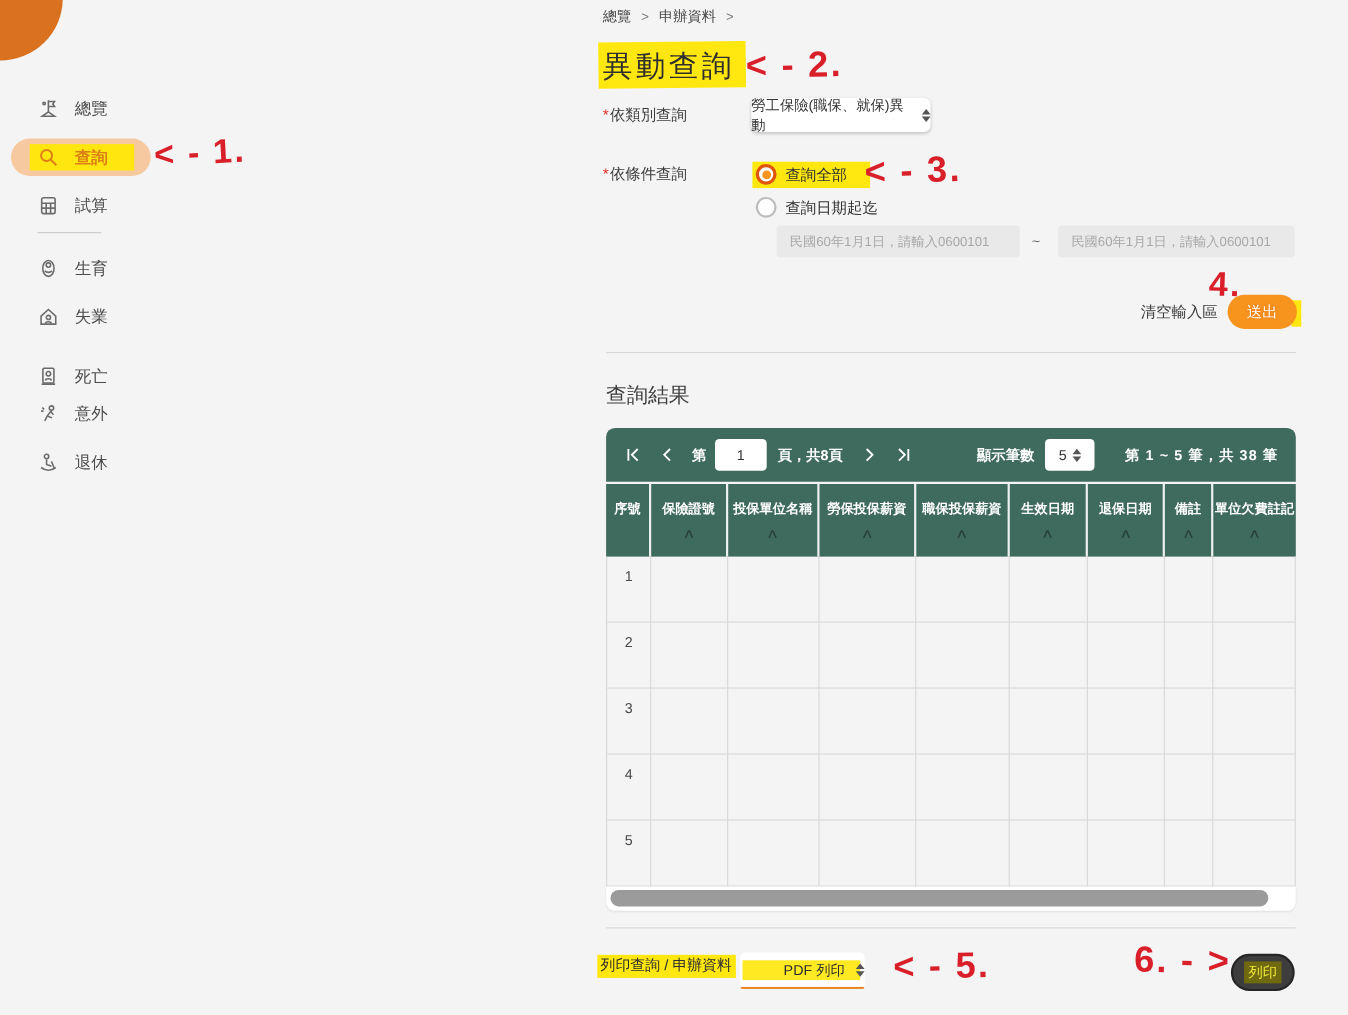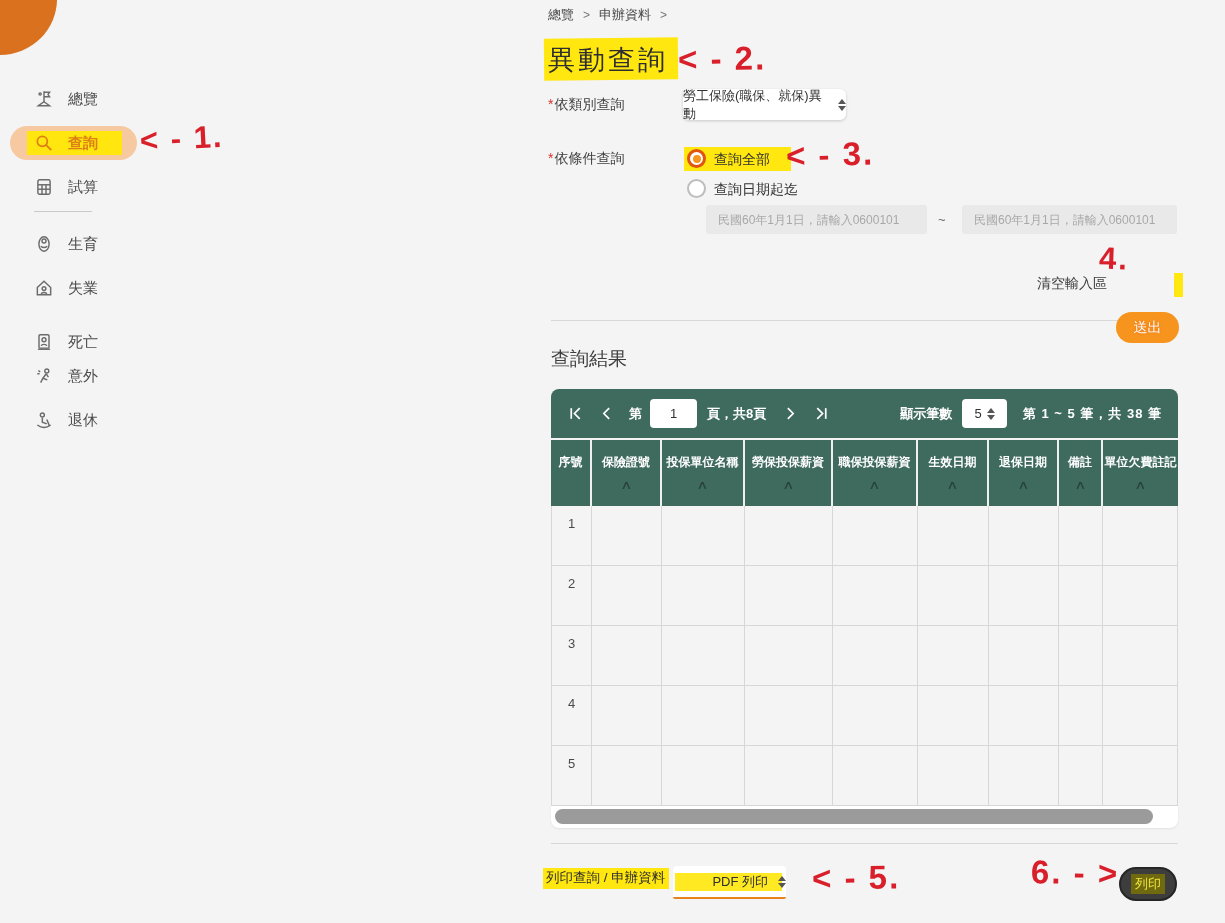--- a/index.html
+++ b/index.html
@@ -57,21 +57,21 @@
   .section-label { font-size:19px; color:#3d3d3d; }
 
   
   .grid { left:551px; top:389px; width:627px; }
   .pagbar { height:49px; background:#3f6b5e; border-radius:8px 8px 0 0; display:flex; align-items:center; padding:0 16px; color:#fff; font-size:13px; font-weight:bold; margin-bottom:2px; }
   .pagbar svg { display:block; cursor:pointer; }
   .nav-ic { margin-right:14px; }
   .pg-word { margin-right:8px; }
   .pg-input { width:47px; height:29px; border:none; border-radius:4px; text-align:center; font-size:13px; color:#333; margin-right:10px; font-family:inherit; }
   .pg-total { margin-right:16px; }
-  .size-label { margin-left:56px; margin-right:10px; }
+  .size-label { margin-left:44px; margin-right:10px; }
   .size-sel { width:45px; height:29px; background:#fff; border-radius:4px; color:#333; font-weight:normal; display:flex; align-items:center; justify-content:center; gap:5px; font-size:13px; cursor:pointer; }
   .range-text { margin-left:auto; letter-spacing:1px; }
 
   .thead { display:flex; height:66px; background:#3f6b5e; }
   .th { color:#fff; font-size:12px; font-weight:bold; display:flex; flex-direction:column; align-items:center; padding-top:14px; border-right:2px solid #eef0ef; overflow:hidden; cursor:pointer; }
   .th:last-child { border-right:none; }
   .th .lbl { white-space:nowrap; }
   .th .caret { margin-top:9px; font-size:12px; color:rgba(0,0,0,.38); font-weight:normal; line-height:10px; transform:scaleX(1.4); }
   .tbody { border-left:1px solid #d7d7d7; border-right:1px solid #d7d7d7; }
   .tr { display:flex; height:60px; }
@@ -227,21 +227,21 @@
 
 <div class="abs radio unchecked" style="left:687px; top:179px;"></div>
 <div class="abs radio-label" style="left:714px; top:181px;">查詢日期起迄</div>
 
 <input class="abs date-input" style="left: 706px; top: 205px; width: 221px;" placeholder="民國60年1月1日，請輸入0600101">
 <div class="abs tilde" style="left:938px; top:212px;">~</div>
 <input class="abs date-input" style="left: 962px; top: 205px; width: 215px;" placeholder="民國60年1月1日，請輸入0600101">
 
 <div class="abs clear-link" style="left:1037px; top:275px;">清空輸入區</div>
 <div class="abs yellow-sliver"></div>
-<button class="abs submit-btn" style="left:1116px; top:268px;margin-top:44px;">送出</button>
+<button class="abs submit-btn" style="left:1116px; top:268px;">送出</button>
 <div class="abs anno a4">4.</div>
 
 <div class="abs divider" style="left:551px; top:320px; width:627px;"></div>
 
 <div class="abs section-label" style="left:551px; top:346px;">查詢結果</div>
 
 <div class="abs grid">
   <div class="pagbar">
     <svg class="nav-ic" width="17" height="17" viewBox="0 0 16 16" fill="none" stroke="#fff" stroke-width="1.6">
         <path d="M4 3v10"></path>

